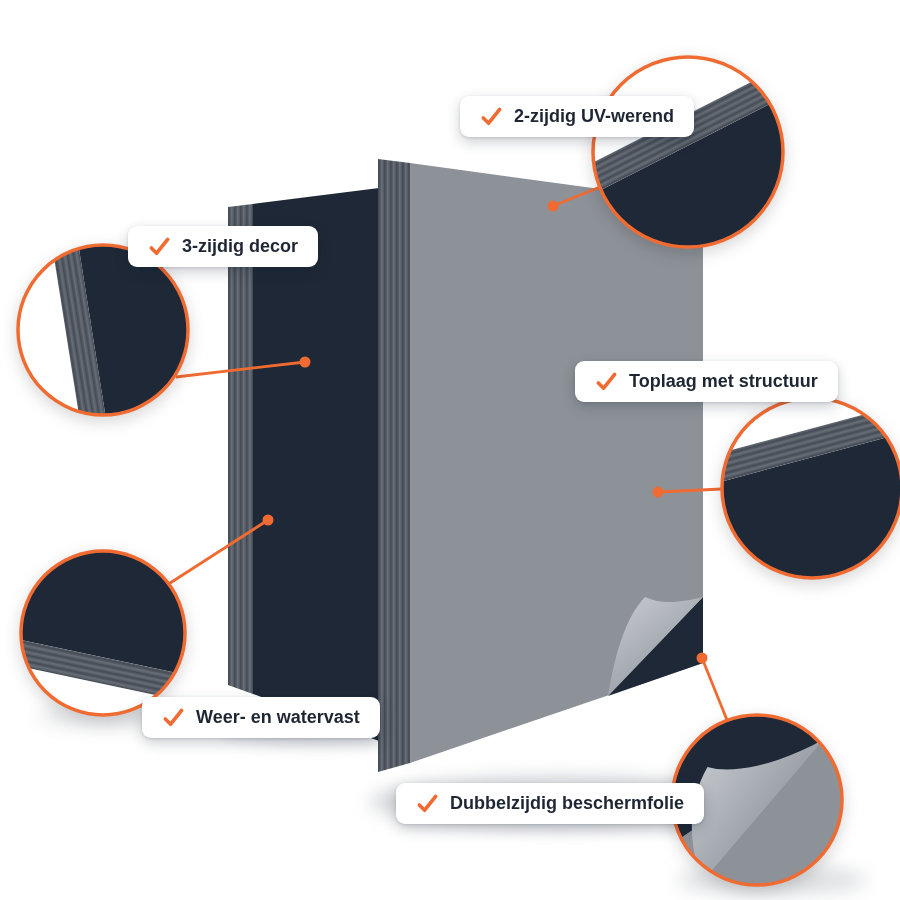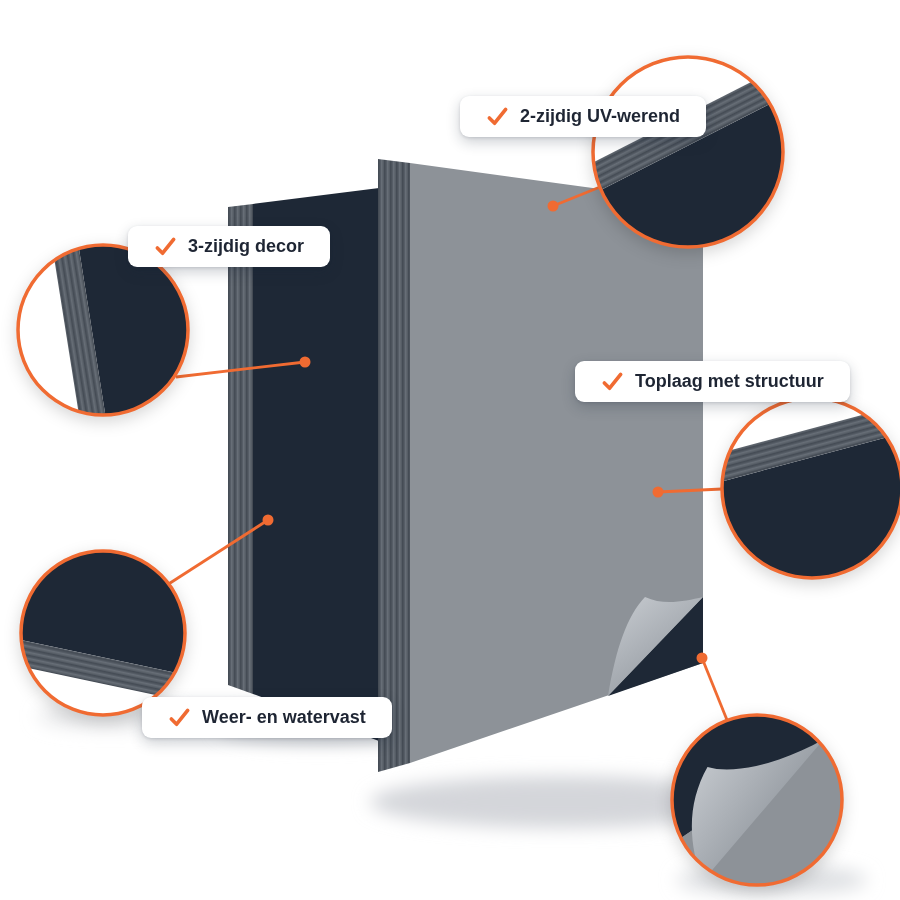--- a/index.html
+++ b/index.html
@@ -16,21 +16,21 @@
     width:900px;height:900px;overflow:hidden;
     background:var(--background,#fff);
     font-family:"Liberation Sans",sans-serif;
   }
   .scene{position:relative;width:900px;height:900px}
   .diagram{position:absolute;left:0;top:0;z-index:1}
   .pill{
     position:absolute;z-index:3;
     display:flex;align-items:center;gap:11px;
     background:#fff;border-radius:9px;
-    padding:9px 26px;
+    padding:9px 20px;
     box-shadow:0 5px 14px rgba(25,35,55,.22),0 1px 3px rgba(25,35,55,.14);
     font-weight:bold;font-size:18px;color:var(--text);
     white-space:nowrap;
   }
   .pill .check{flex:0 0 auto;display:block}
 </style>
 </head>
 <body>
 
 <div class="scene">
@@ -183,14 +183,20 @@
     <span>Toplaag met structuur</span>
   </div>
 
   <div class="pill" style="left:142px;top:697px">
     <svg class="check" width="23" height="23" viewBox="0 0 24 24">
       <path d="M3.5 13.5 L9 19 L20.5 4.5" fill="none" style="stroke:var(--accent)" stroke-width="3.8" stroke-linecap="round" stroke-linejoin="round"></path>
     </svg>
     <span>Weer- en watervast</span>
   </div>
 
+  <div class="pill" style="left:396px;top:783px">
+    <svg class="check" width="23" height="23" viewBox="0 0 24 24">
+      <path d="M3.5 13.5 L9 19 L20.5 4.5" fill="none" style="stroke:var(--accent)" stroke-width="3.8" stroke-linecap="round" stroke-linejoin="round"></path>
+    </svg>
+    <span>Dubbelzijdig beschermfolie</span>
+  </div>
 
 </div>
 
 </body></html>

